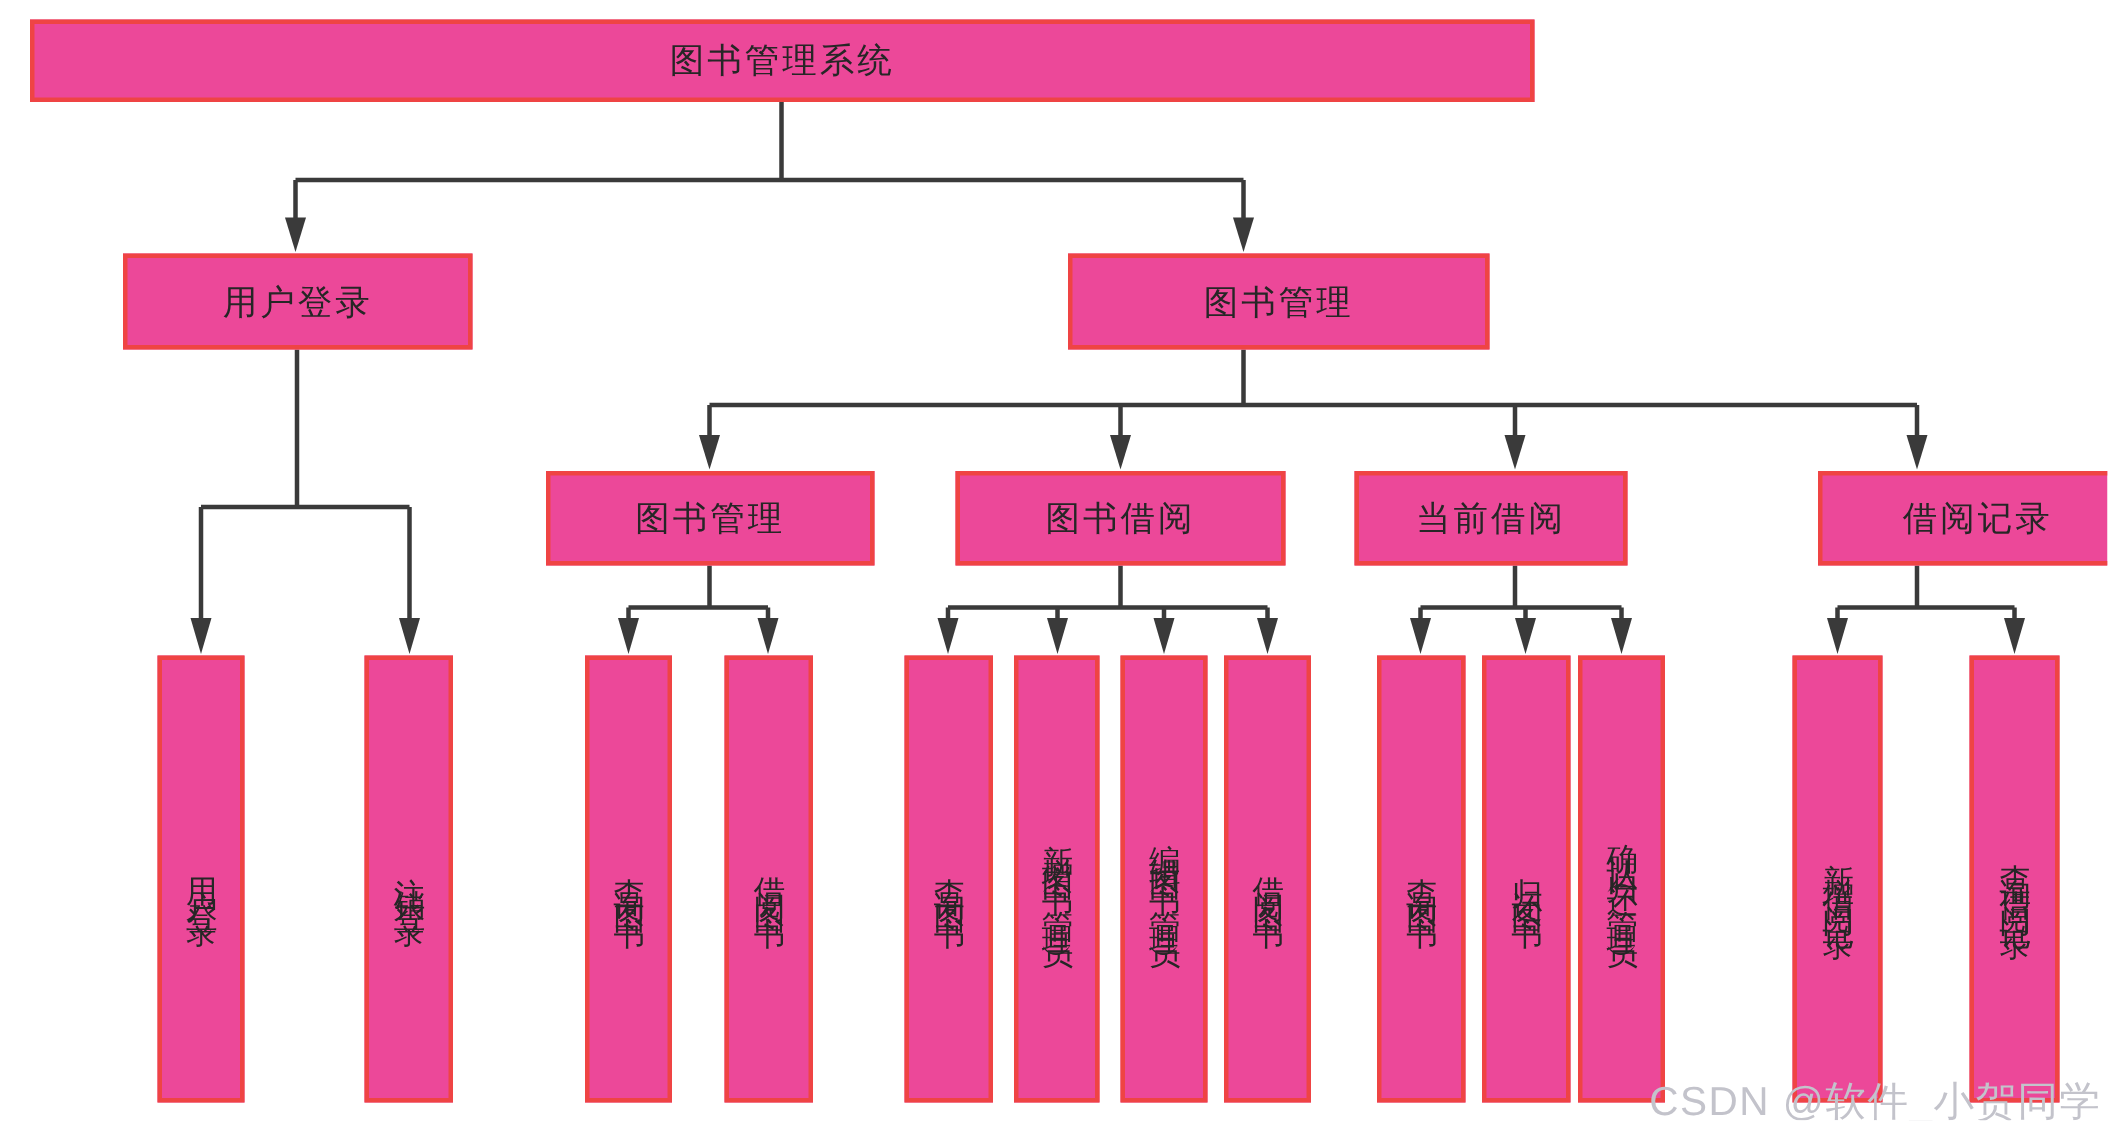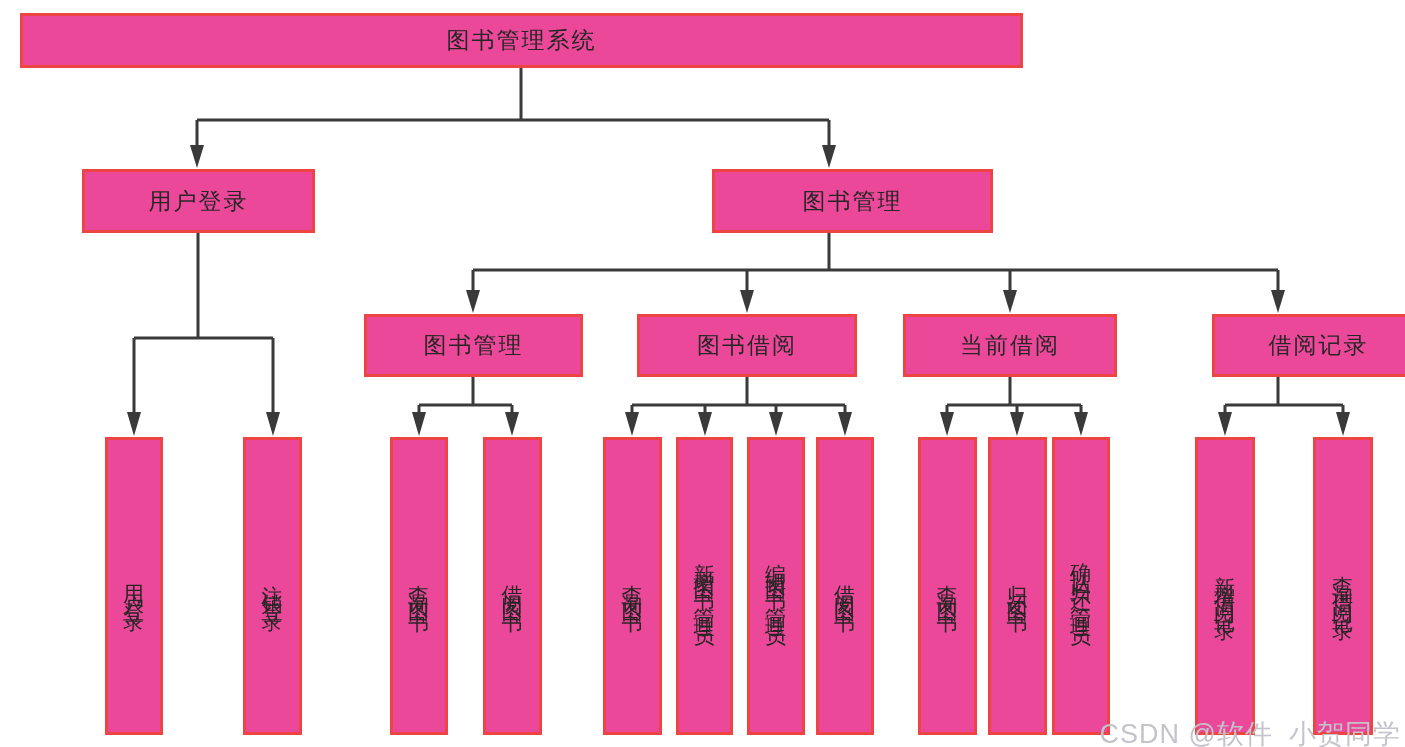--- a/index.html
+++ b/index.html
@@ -94,21 +94,21 @@
     </g>
   </svg>
 
   <div class="node hbox root" style="left:20px; top:13px; width:1003px; height:55px;">图书管理系统</div>
 
   <div class="node hbox" style="left:82px; top:169px; width:233px; height:64px;">用户登录</div>
   <div class="node hbox" style="left:712px; top:169px; width:281px; height:64px;">图书管理</div>
 
   <div class="node hbox" style="left:364px; top:314px; width:219px; height:63px;">图书管理</div>
   <div class="node hbox" style="left:637px; top:314px; width:220px; height:63px;">图书借阅</div>
-  <div class="node hbox" style="left:903px; top:314px; width:214px; height:63px;">当前借阅</div>
+  <div class="node hbox" style="left:903px; top:314px; width:182px; height:63px;">当前借阅</div>
   <div class="node hbox" style="left:1212px; top:314px; width:213px; height:63px;">借阅记录</div>
 
   <div class="node vbox" style="left:105px; top:437px; width:58px; height:298px;">
     <span class="vtext">用户登录</span>
   </div>
   <div class="node vbox" style="left:243px; top:437px; width:59px; height:298px;">
     <span class="vtext">注销登录</span>
   </div>
 
   <div class="node vbox" style="left:390px; top:437px; width:58px; height:298px;">

